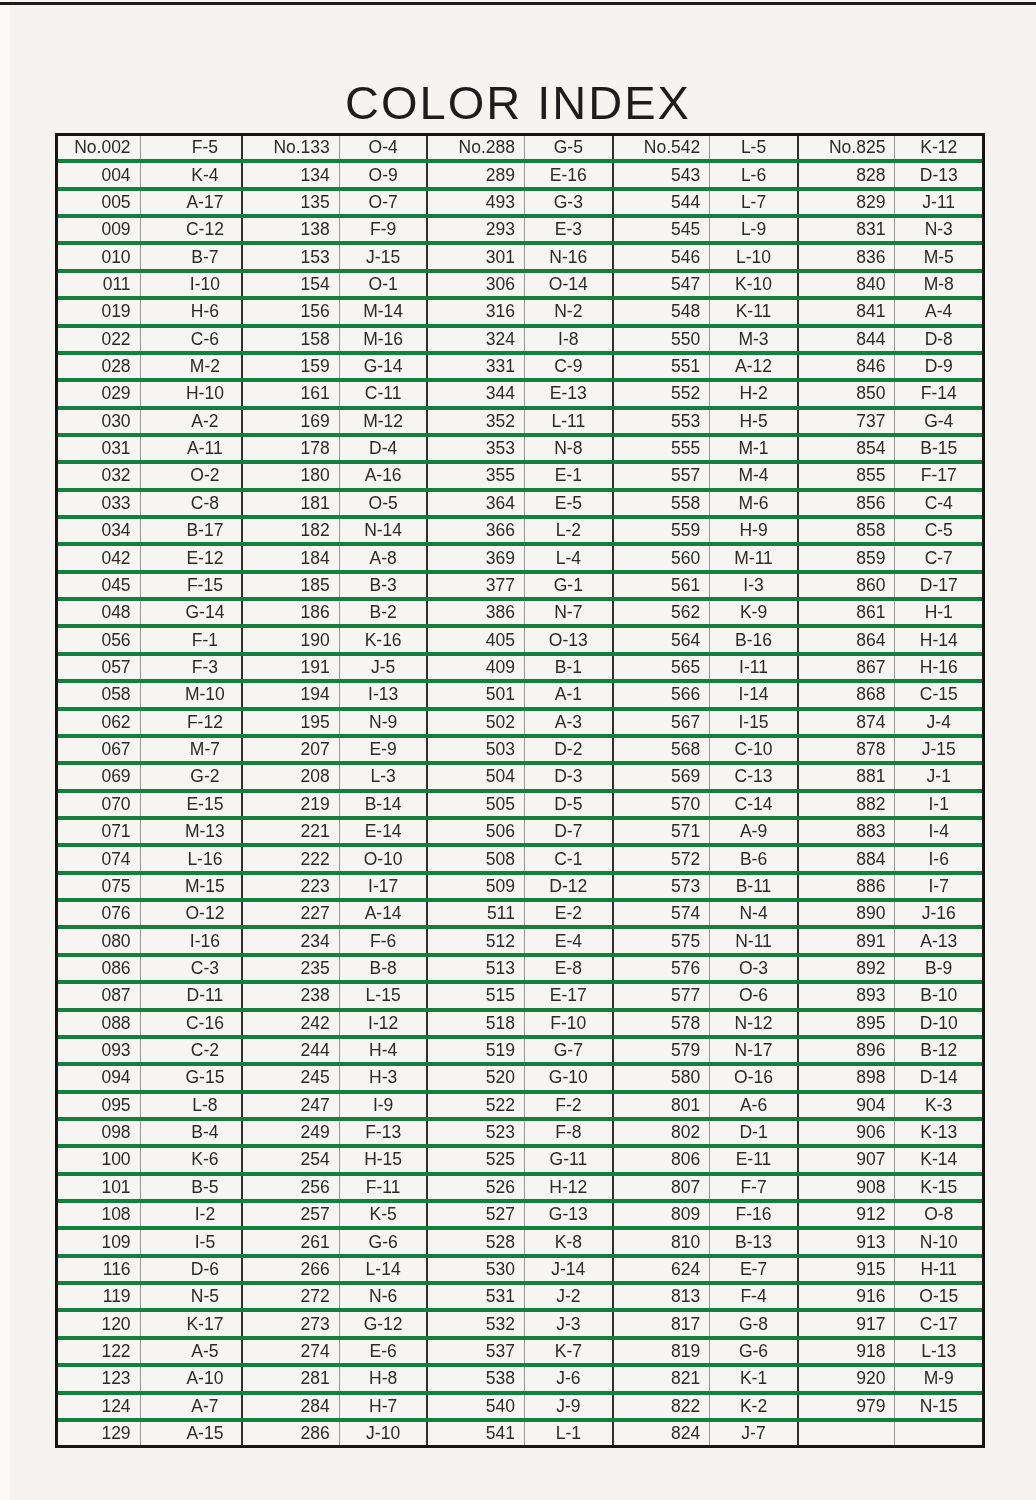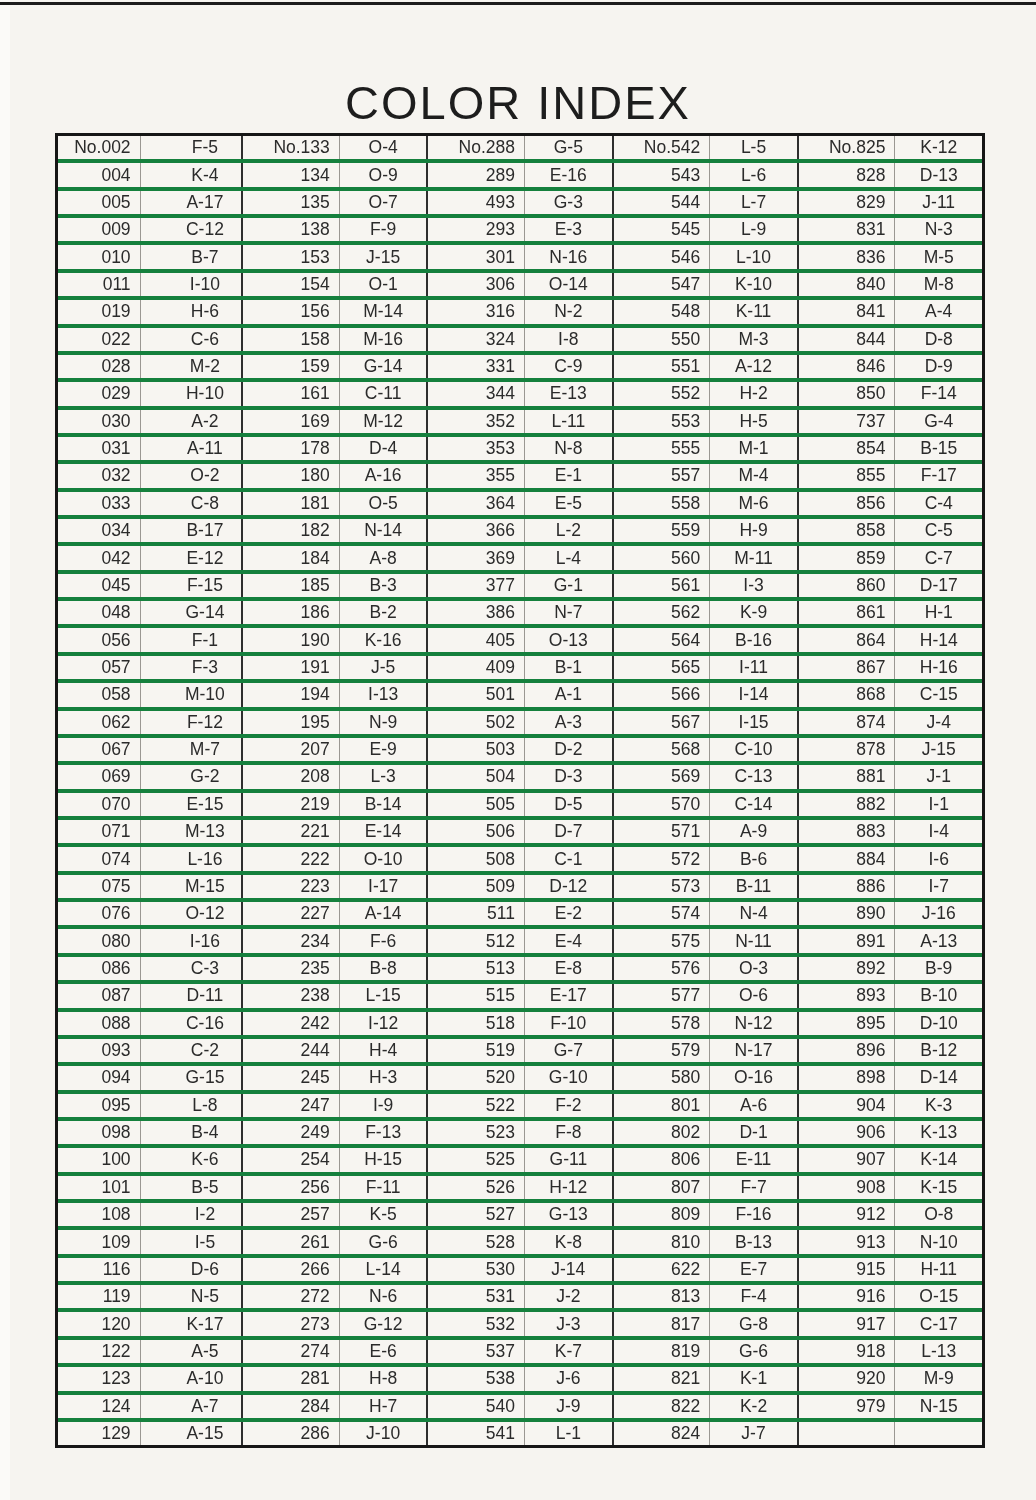--- a/index.html
+++ b/index.html
@@ -1009,21 +1009,21 @@
       </div>
       <div class="t-group">
         <div class="cell cell-no">266</div>
         <div class="cell cell-code">L-14</div>
       </div>
       <div class="t-group">
         <div class="cell cell-no">530</div>
         <div class="cell cell-code">J-14</div>
       </div>
       <div class="t-group">
-        <div class="cell cell-no">622</div>
+        <div class="cell cell-no">624</div>
         <div class="cell cell-code">E-7</div>
       </div>
       <div class="t-group">
         <div class="cell cell-no">915</div>
         <div class="cell cell-code">H-11</div>
       </div>
     </div>
     <div class="t-row">
       <div class="t-group">
         <div class="cell cell-no">119</div>

